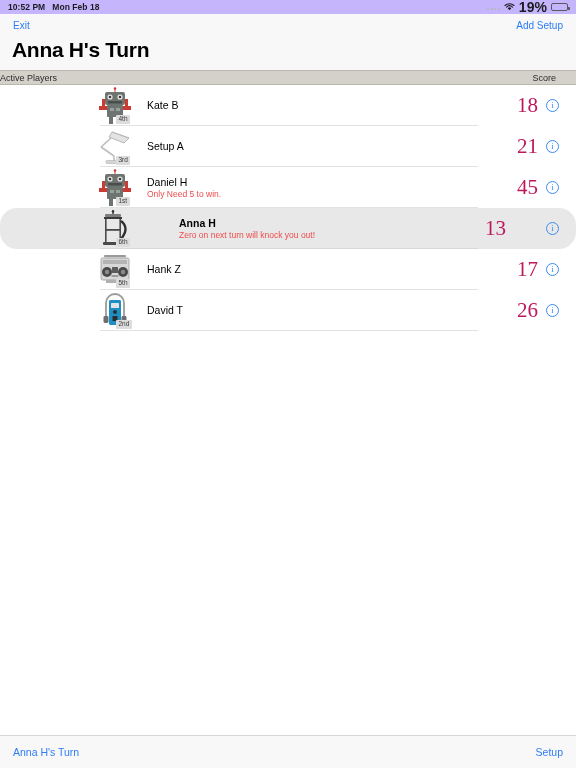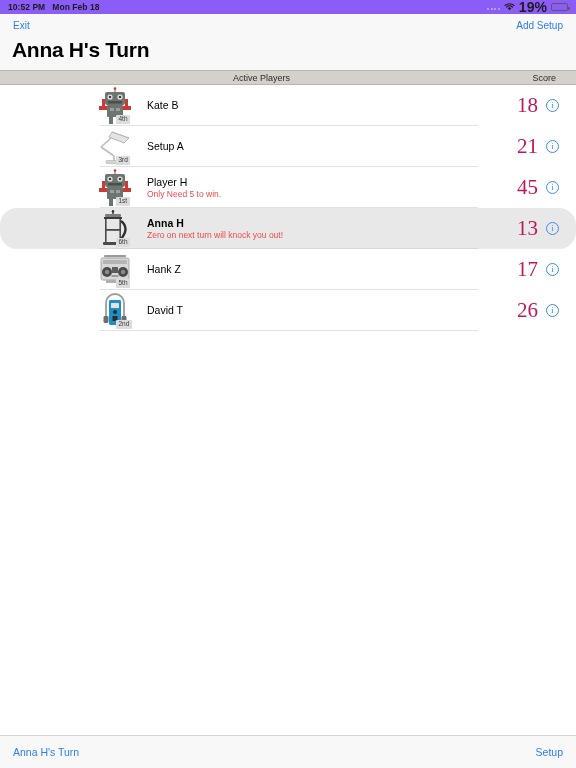--- a/index.html
+++ b/index.html
@@ -12,21 +12,21 @@
     background: #ffffff;
     font-family: "Liberation Sans", sans-serif;
     -webkit-font-smoothing: antialiased;
     overflow: hidden;
     position: relative;
   }
 
   
   .status-bar {
     height: 14px;
-    background: #8b5cf6;
+    background: #c4b5fd;
     display: flex;
     align-items: center;
     padding: 0 8px;
     font-size: 8.5px;
     color: #1c1c1e;
     font-weight: bold;
     letter-spacing: 0.05px;
     box-sizing: border-box;
   }
   .status-left {
@@ -125,21 +125,21 @@
     align-items: center;
     position: relative;
     box-sizing: border-box;
     font-size: 9px;
     color: #2b2b2b;
   }
   .section-header .col-players {
     position: absolute;
     left: 0;
     right: 0;
-    text-align: center;
+    text-align: left;
     padding-right: 53px;
   }
   .section-header .col-score {
     position: absolute;
     right: 20px;
   }
 
   
   .player-table {
     background: #ffffff;
@@ -148,20 +148,21 @@
     height: 41px;
     display: flex;
     align-items: center;
     position: relative;
     box-sizing: border-box;
     background: #ffffff;
     border-radius: 17px;
   }
   .player-row.current {
     background: #e8e8e8;
+    gap: 32px;
   }
   .player-row .row-sep {
     position: absolute;
     left: 100px;
     right: 98px;
     bottom: 0;
     height: 1px;
     background: #e2e2e2;
   }
   .player-row.current .row-sep { background: #d8d8d8; }
@@ -387,21 +388,21 @@
         <rect x="9" y="18" width="16" height="12" rx="1" fill="#6e7470"></rect>
         <rect x="1" y="19" width="8" height="4" fill="#c93b33"></rect>
         <rect x="25" y="19" width="8" height="4" fill="#c93b33"></rect>
         <rect x="12" y="21" width="4" height="3" fill="#9aa09c"></rect>
         <rect x="18" y="21" width="4" height="3" fill="#9aa09c"></rect>
         <rect x="11" y="30" width="4" height="7" fill="#6e7470"></rect>
         <rect x="19" y="30" width="4" height="7" fill="#6e7470"></rect>
       </svg><span class="rank-badge">1st</span></div>
       </div>
       <div class="name-cell">
-        <div class="player-name">Player H</div>
+        <div class="player-name">Daniel H</div>
         <div class="player-note">Only Need 5 to win.</div>
       </div>
       <div class="score-cell">45</div>
       <div class="info-cell">
         <span class="info-icon">i</span>
       </div>
       <div class="row-sep"></div>
     </div>
     <div class="player-row current">
       <div class="avatar-cell">

